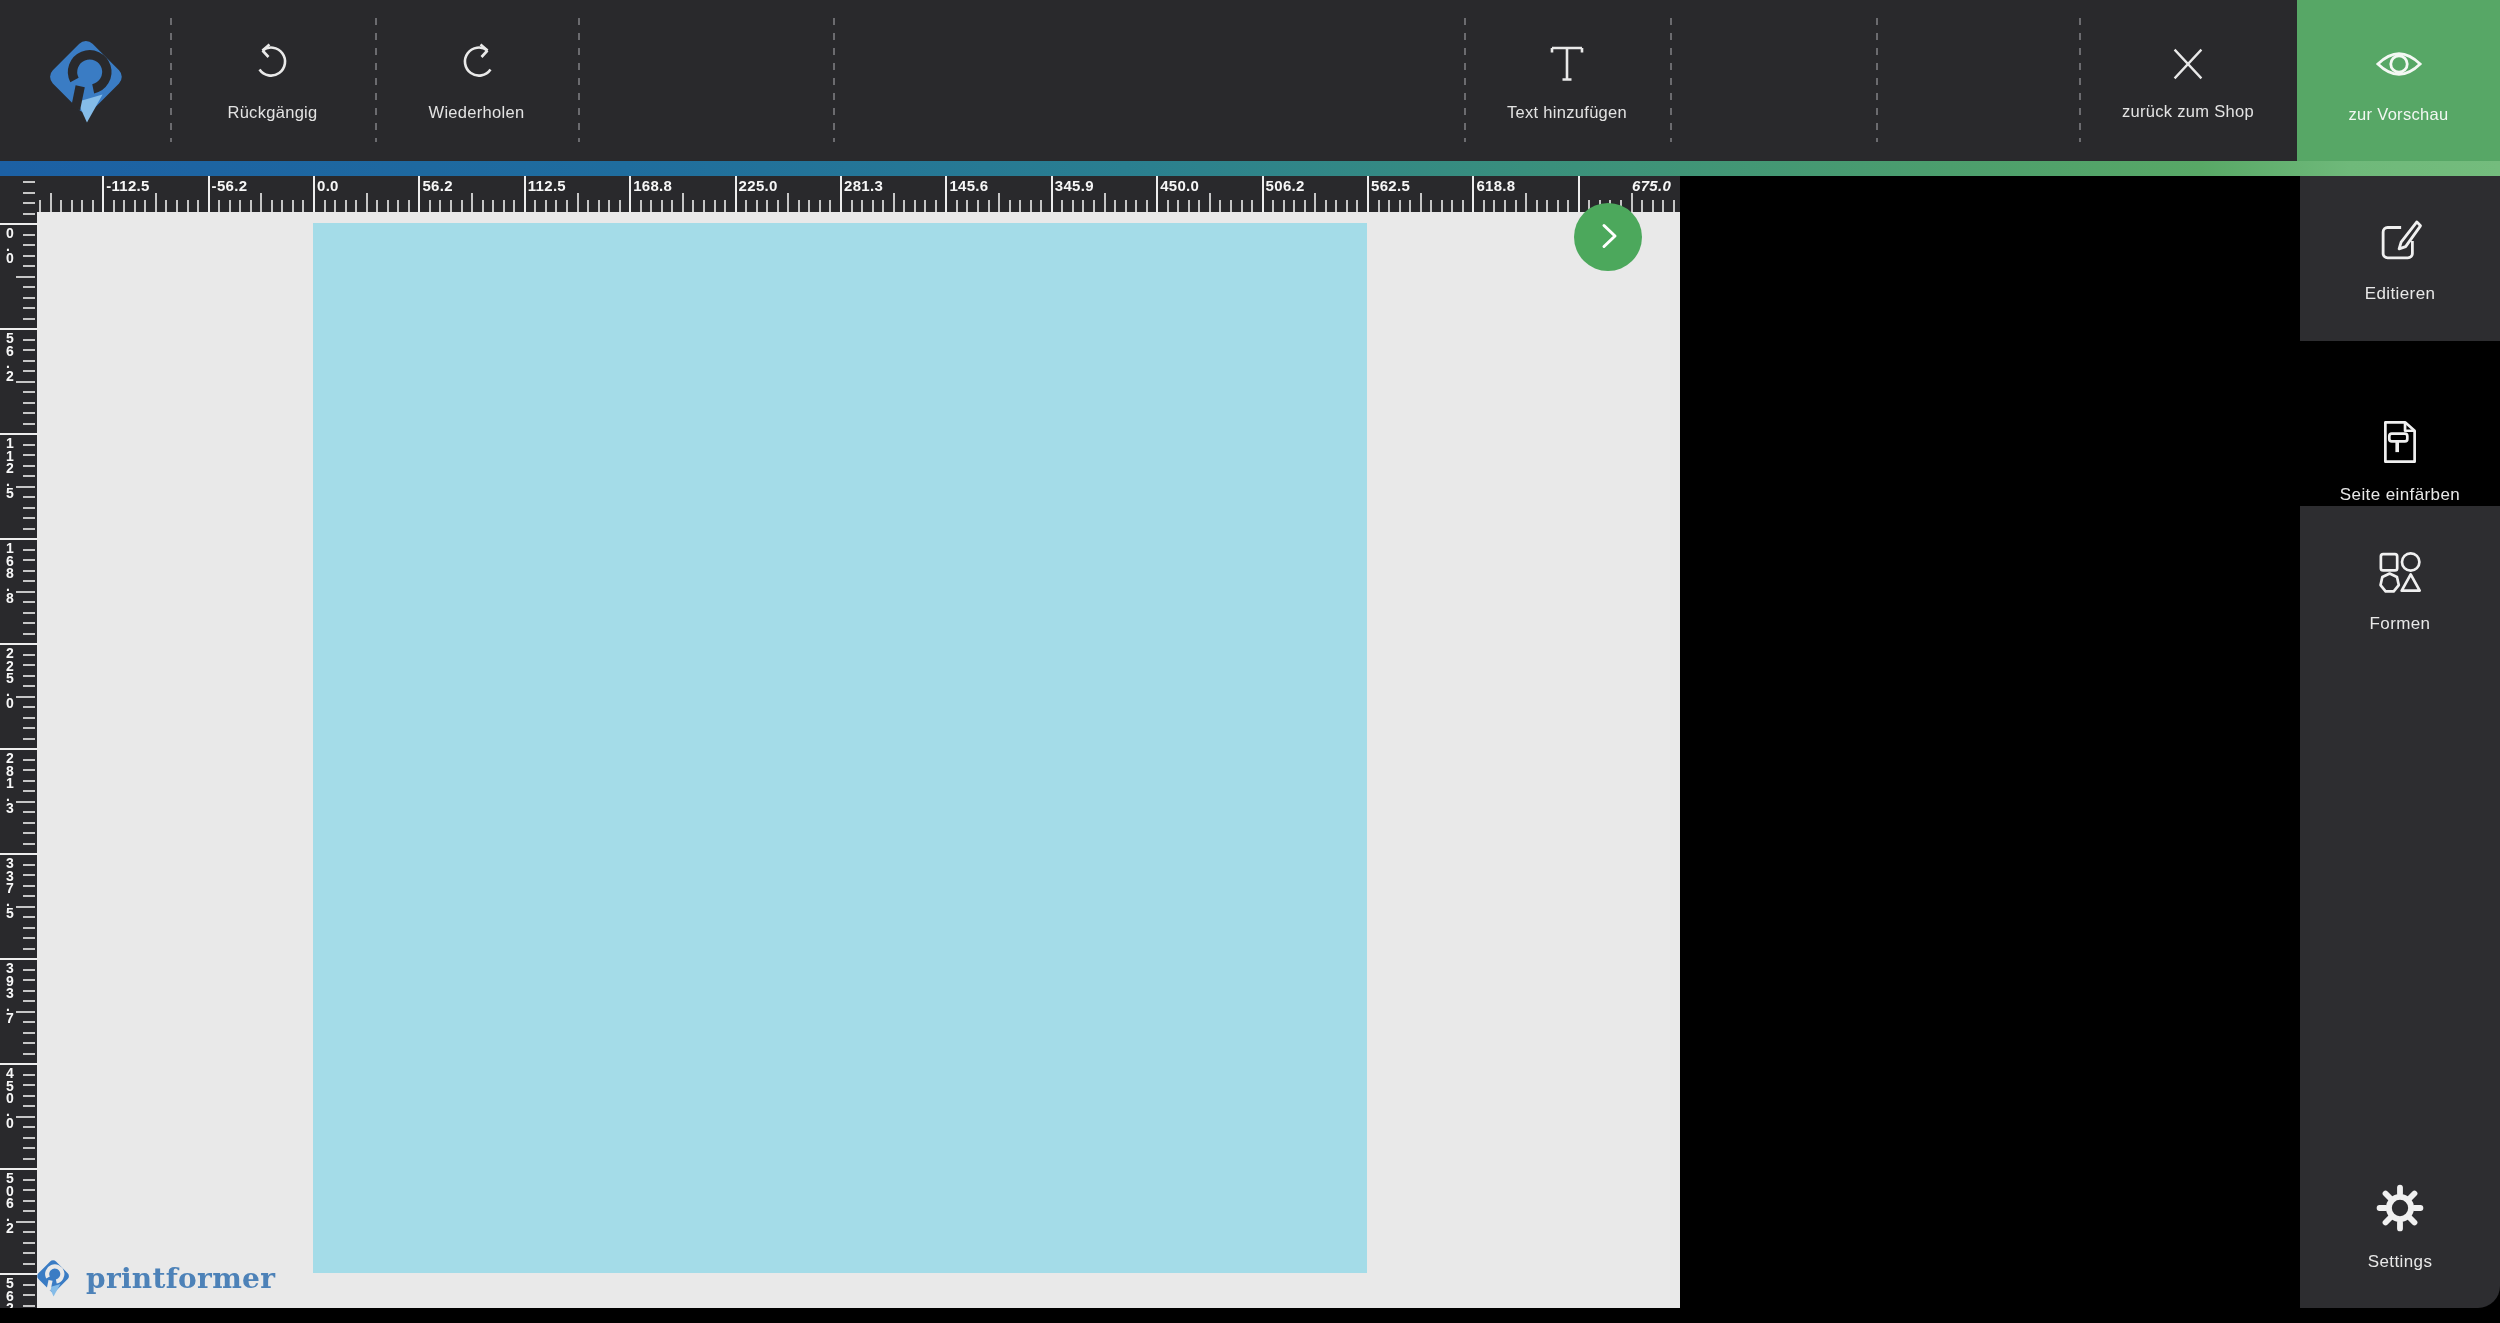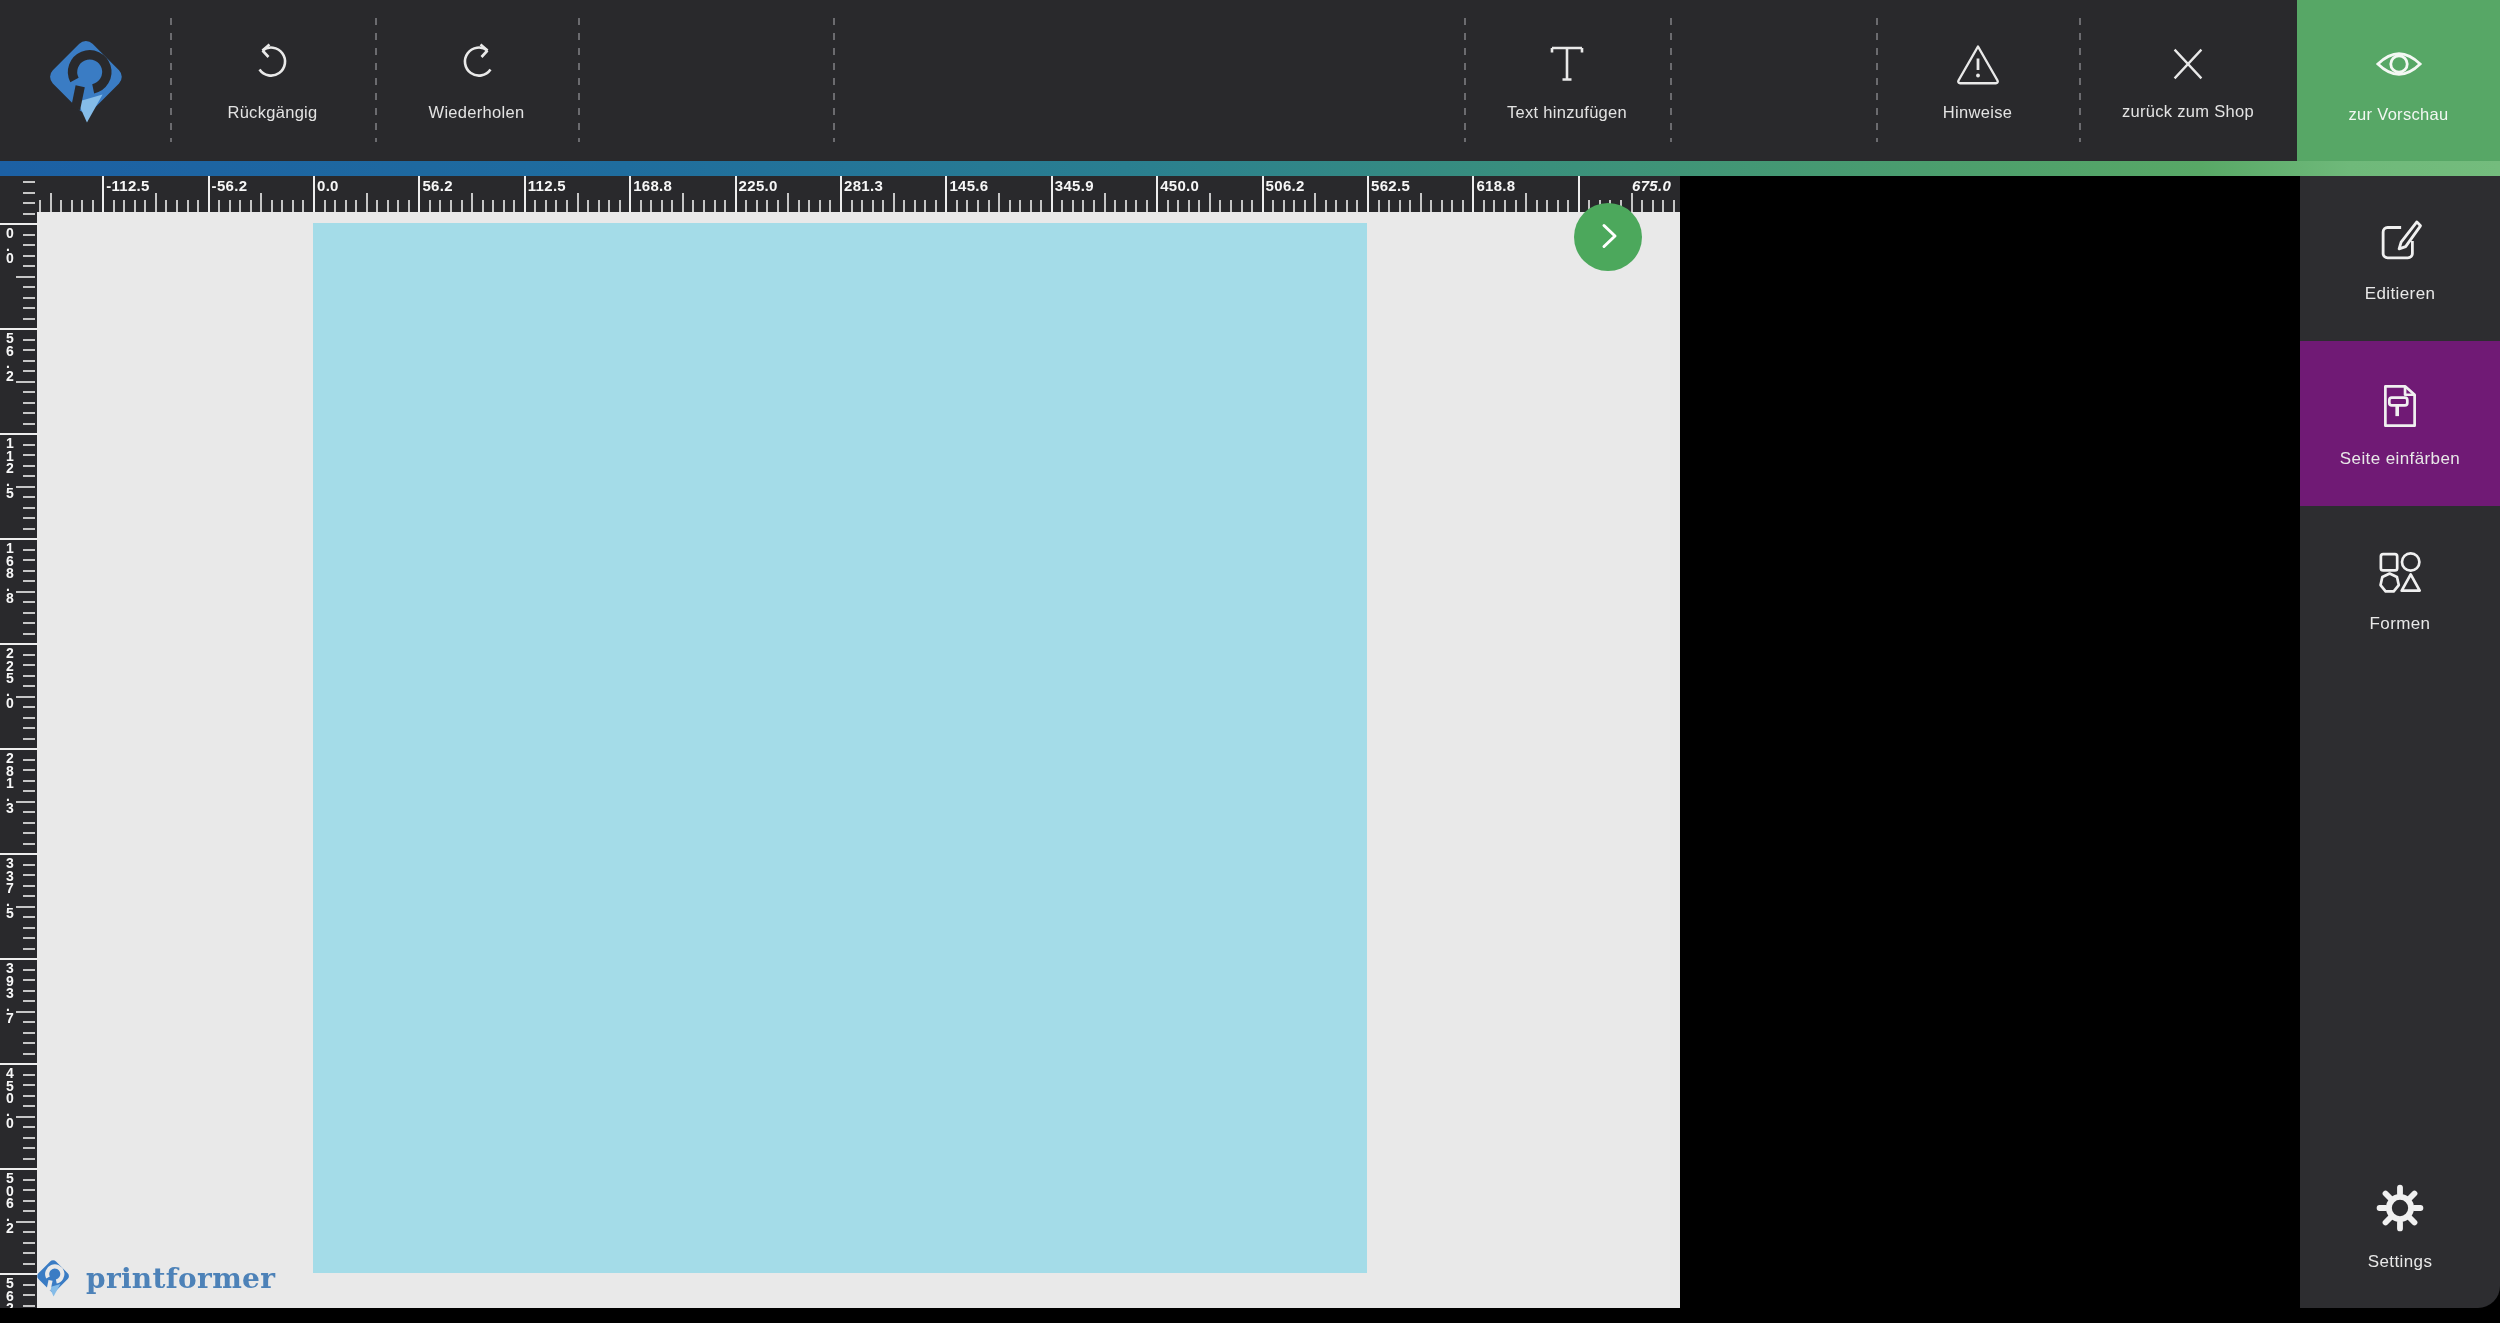--- a/index.html
+++ b/index.html
@@ -65,21 +65,21 @@
   .dotline{position:absolute;left:23px;right:27px;top:196px;height:5px;
            background:repeating-linear-gradient(90deg,#c9c9c9 0 6px,transparent 6px 14px);}
 
   
   .sidebar{position:absolute;left:2300px;top:176px;width:200px;height:1132px;background:#2d2d30;
            border-bottom-right-radius:22px;display:flex;flex-direction:column;overflow:hidden;}
   .sb-item{height:165px;flex:none;display:flex;flex-direction:column;align-items:center;
            justify-content:center;gap:13px;background:none;border:none;cursor:pointer;
            color:#e6e6e6;font-family:inherit;}
   .sb-item .lbl{font-size:17px;letter-spacing:.4px;color:#e8e8e8;white-space:nowrap;}
-  .sb-item.active{background:#701a75;}
+  .sb-item.active{background:#000000;justify-content:flex-end;}
   .sb-spacer{flex:1;}
 </style>
 </head>
 <body>
 
 <div class="app">
 
   <header class="toolbar">
     <div class="logo">
       <svg viewBox="0 0 100 100" width="104" height="110">
@@ -125,30 +125,20 @@
     <button class="tb-item" style="left:1464px;width:206px">
       <span>
         <svg viewBox="0 0 48 48" width="48" height="48" fill="none" stroke="#e9e9e9" stroke-width="2.6">
           <path d="M9 8 H39 M9 8 V12.5 M39 8 V12.5 M24 8 V39 M19.5 39.5 H28.5"></path>
         </svg>
       </span>
       <span class="lbl">Text hinzufügen</span>
     </button>
 
 
-    <button class="tb-item" style="left:1876px;width:203px">
-      <span>
-        <svg viewBox="0 0 48 48" width="48" height="48" fill="none" stroke="#e9e9e9" stroke-width="2.4" stroke-linejoin="round">
-          <path d="M24 6.5 L43.5 40.5 a1.8 1.8 0 0 1 -1.6 2.7 H6.1 a1.8 1.8 0 0 1 -1.6 -2.7 Z"></path>
-          <path d="M24 18.5 V30" stroke-width="2.8"></path>
-          <circle cx="24" cy="35.5" r="1.9" fill="#e9e9e9" stroke="none"></circle>
-        </svg>
-      </span>
-      <span class="lbl">Hinweise</span>
-    </button>
 
     <button class="tb-item" style="left:2079px;width:218px">
       <span>
         <svg viewBox="0 0 48 48" width="46" height="46" fill="none" stroke="#e9e9e9" stroke-width="2.4">
           <path d="M10 9 L38 39 M38 9 L10 39"></path>
         </svg>
       </span>
       <span class="lbl">zurück zum Shop</span>
     </button>
 

